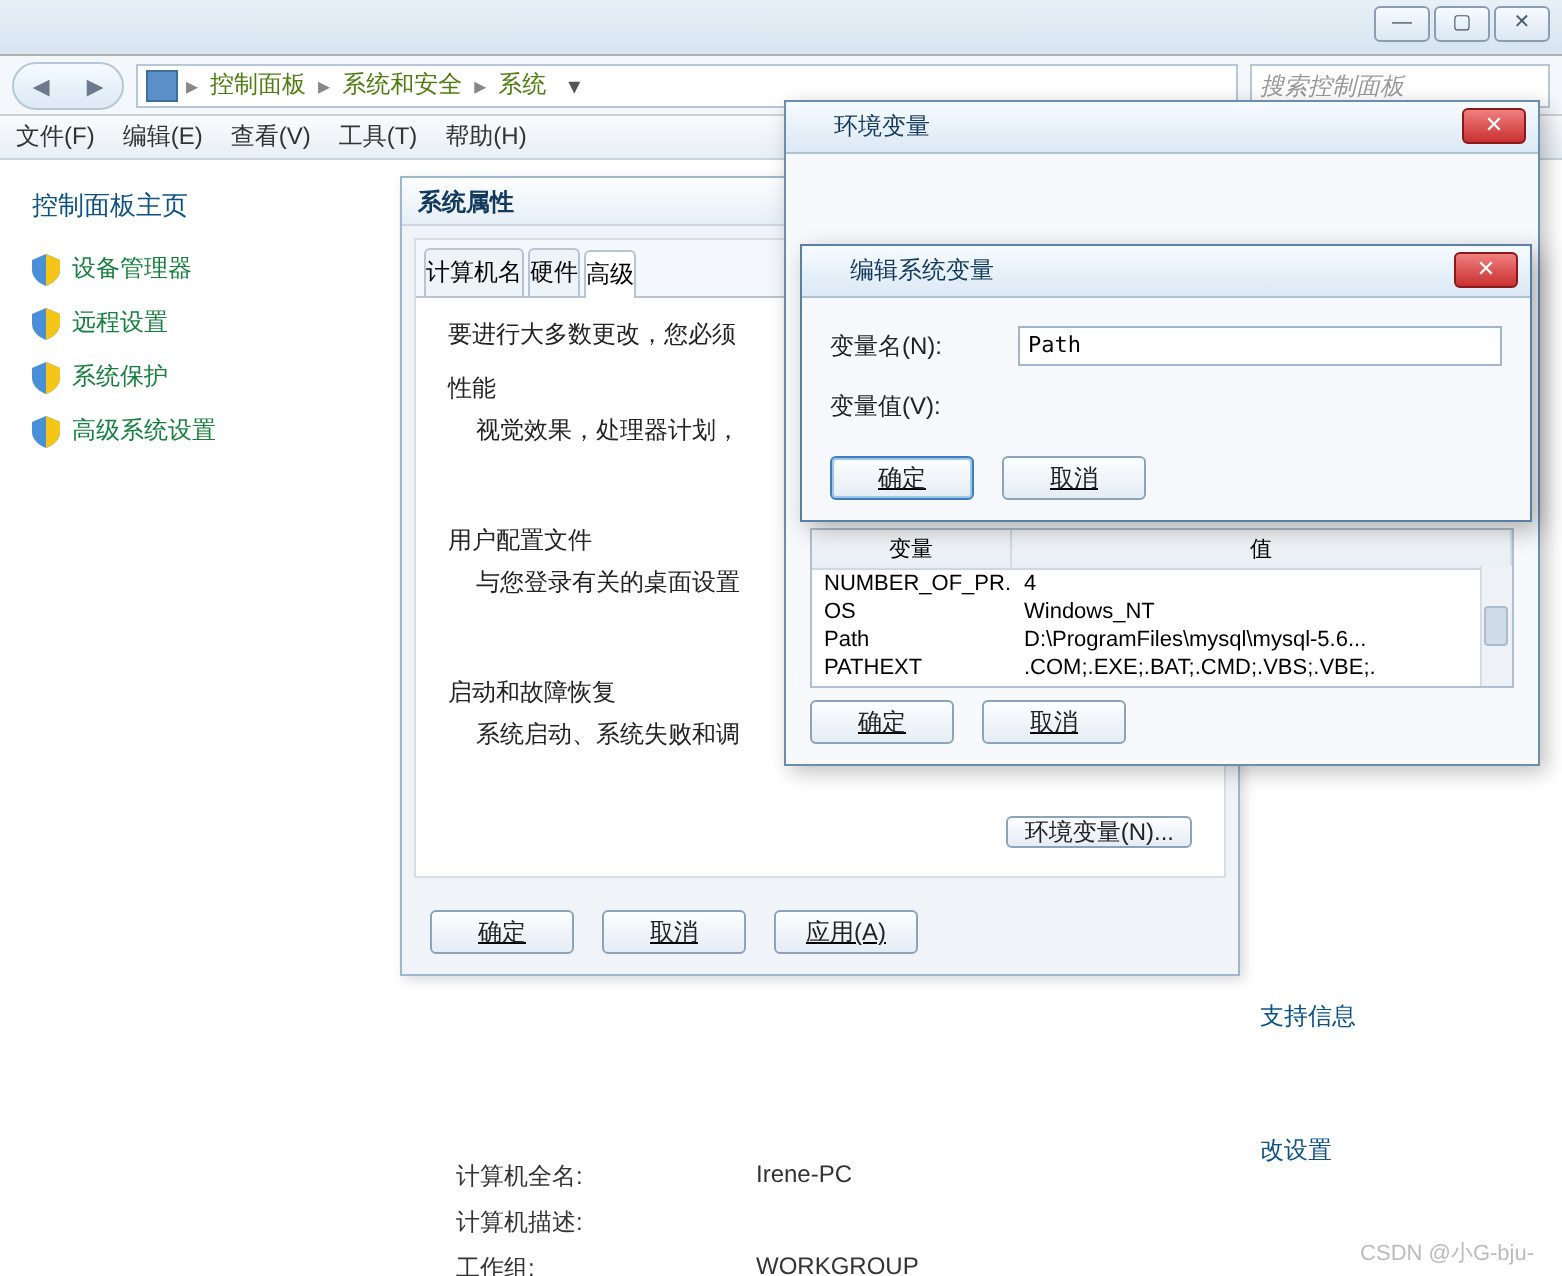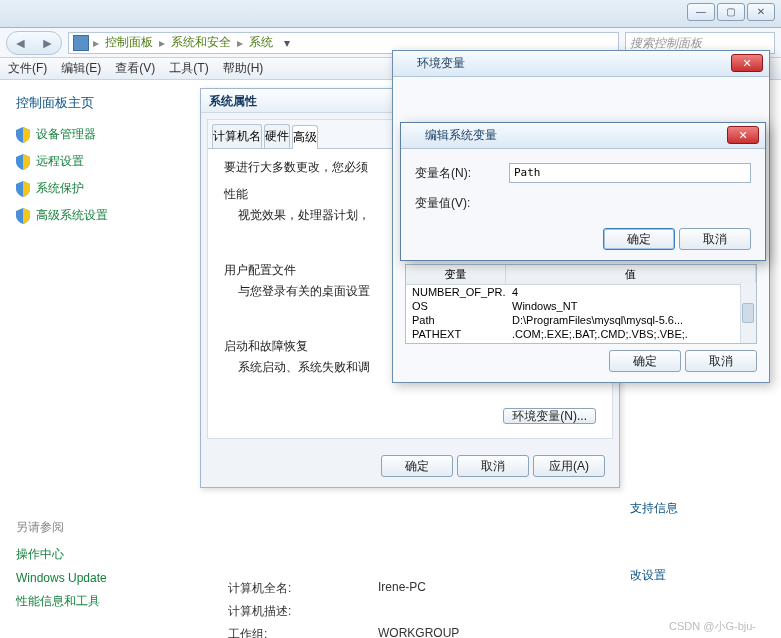--- a/index.html
+++ b/index.html
@@ -41,21 +41,21 @@
     
     .sysprops{ position:absolute; left:0; top:8px; width:420px; border:1px solid #9fb6cc; background:#f0f4f8; box-shadow:2px 2px 6px rgba(0,0,0,0.15);}
     .sysprops-title{ height:24px; padding:4px 8px; font-weight:bold; color:#13395e; background:linear-gradient(#fdfeff,#e6eef7); border-bottom:1px solid #cad8e6;}
     .sysprops-body{ padding:10px 12px 12px 12px; background:#fff; margin:6px; border:1px solid #d6dee6;}
     .tabs{ display:flex; border-bottom:1px solid #b7c5d3; margin:-10px -12px 10px -12px; padding:4px 4px 0 4px; background:#f4f7fb;}
     .tab{ padding:3px 0; border:1px solid #b7c5d3; border-bottom:none; background:#eef3f8; margin-right:2px; border-radius:3px 3px 0 0;}
     .tab.active{ background:#fff; position:relative; top:1px;}
     .sp-text{ margin:6px 0 10px 4px; color:#222;}
     .group-label{ margin:8px 0 4px 4px; color:#222;}
     .group-sub{ margin:0 0 0 18px; color:#222;}
-    .dlg-btns{ display:flex; justify-content:flex-end; gap:4px; padding:10px 14px; }
+    .dlg-btns{ display:flex; gap:14px; padding:10px 14px;text-decoration:underline; }
     .btn{ min-width:72px; height:22px; border:1px solid #8ba3bb; border-radius:3px; background:linear-gradient(#fdfeff,#e4ecf4); text-align:center; line-height:20px; color:#222; font-size:12px; padding:0 8px;}
     .btn.primary{ border-color:#3d7ebf; box-shadow:0 0 0 1px #9fc6ea inset;}
     .env-btn-row{ text-align:right; margin:0 4px;}
     
     
     .envvars{ position:absolute; left:192px; top:-30px; width:378px; border:1px solid #6a8db0; background:#f0f4f8; box-shadow:3px 3px 10px rgba(0,0,0,0.25); z-index:5;}
     .dlg-titlebar{ height:26px; background:linear-gradient(#f6fbff,#dbe8f5); border-bottom:1px solid #b0c4d8; display:flex; align-items:center; padding:0 24px; position:relative;}
     .dlg-title{ color:#13395e; font-size:12px;}
     .dlg-close{ position:absolute; right:6px; top:3px; width:32px; height:18px; background:linear-gradient(#f08080,#c93030); border:1px solid #8a1a1a; border-radius:3px; color:#fff; text-align:center; line-height:16px; font-size:11px;}
     .envvars-body{ padding:10px 12px; background:#f7f9fc;}
@@ -79,21 +79,21 @@
     .form-input{ flex:1; height:20px; border:1px solid #9fb6cc; background:#fff; padding:0 4px; font-size:11px; line-height:18px; font-family:"SimSun",monospace;}
     .form-input.sel{ background:#3a72c8; color:#fff;}
     
     
     .lower-info{ position:absolute; left:28px; top:500px; width:540px;}
     .lower-info .row{ display:flex; margin-bottom:6px;}
     .lower-info .k{ width:150px; color:#333;}
     .lower-info .v{ color:#333;}
     .link-blue{ color:#0b5185;}
     
-    .watermark{ position:absolute; right:25px; bottom:4px; color:#bbb; font-size:11px;}
+    .watermark{ position:absolute; right:14px; bottom:4px; color:#bbb; font-size:11px;}
   </style>
 </head>
 <body>
 
 <div class="titlebar">
   <div class="win-btns">
     <div class="win-btn">—</div>
     <div class="win-btn">▢</div>
     <div class="win-btn">✕</div>
   </div>
@@ -148,32 +148,20 @@
             <path d="M7 0 L7 16 C10 15 14 12 14 8 V3 Z" fill="#f5c518"></path>
           </svg></span>
       <span>系统保护</span>
     </div>
     <div class="side-link">
       <span class="shield"><svg viewBox="0 0 14 16">
             <path d="M7 0 L14 3 V8 C14 12 10 15 7 16 C4 15 0 12 0 8 V3 Z" fill="#4a90d9"></path>
             <path d="M7 0 L7 16 C10 15 14 12 14 8 V3 Z" fill="#f5c518"></path>
           </svg></span>
       <span>高级系统设置</span>
-    </div>
-    <div class="side-bottom">
-      <div class="side-bottom-title">另请参阅</div>
-      <div class="side-link">
-          <span>操作中心</span>
-        </div>
-      <div class="side-link">
-          <span>Windows Update</span>
-        </div>
-      <div class="side-link">
-          <span>性能信息和工具</span>
-        </div>
     </div>
   </div>
 
   <div class="content">
 
     <div class="sysprops">
       <div class="sysprops-title">系统属性</div>
       <div class="sysprops-body">
         <div class="tabs">
           <div class="tab">计算机名</div>

